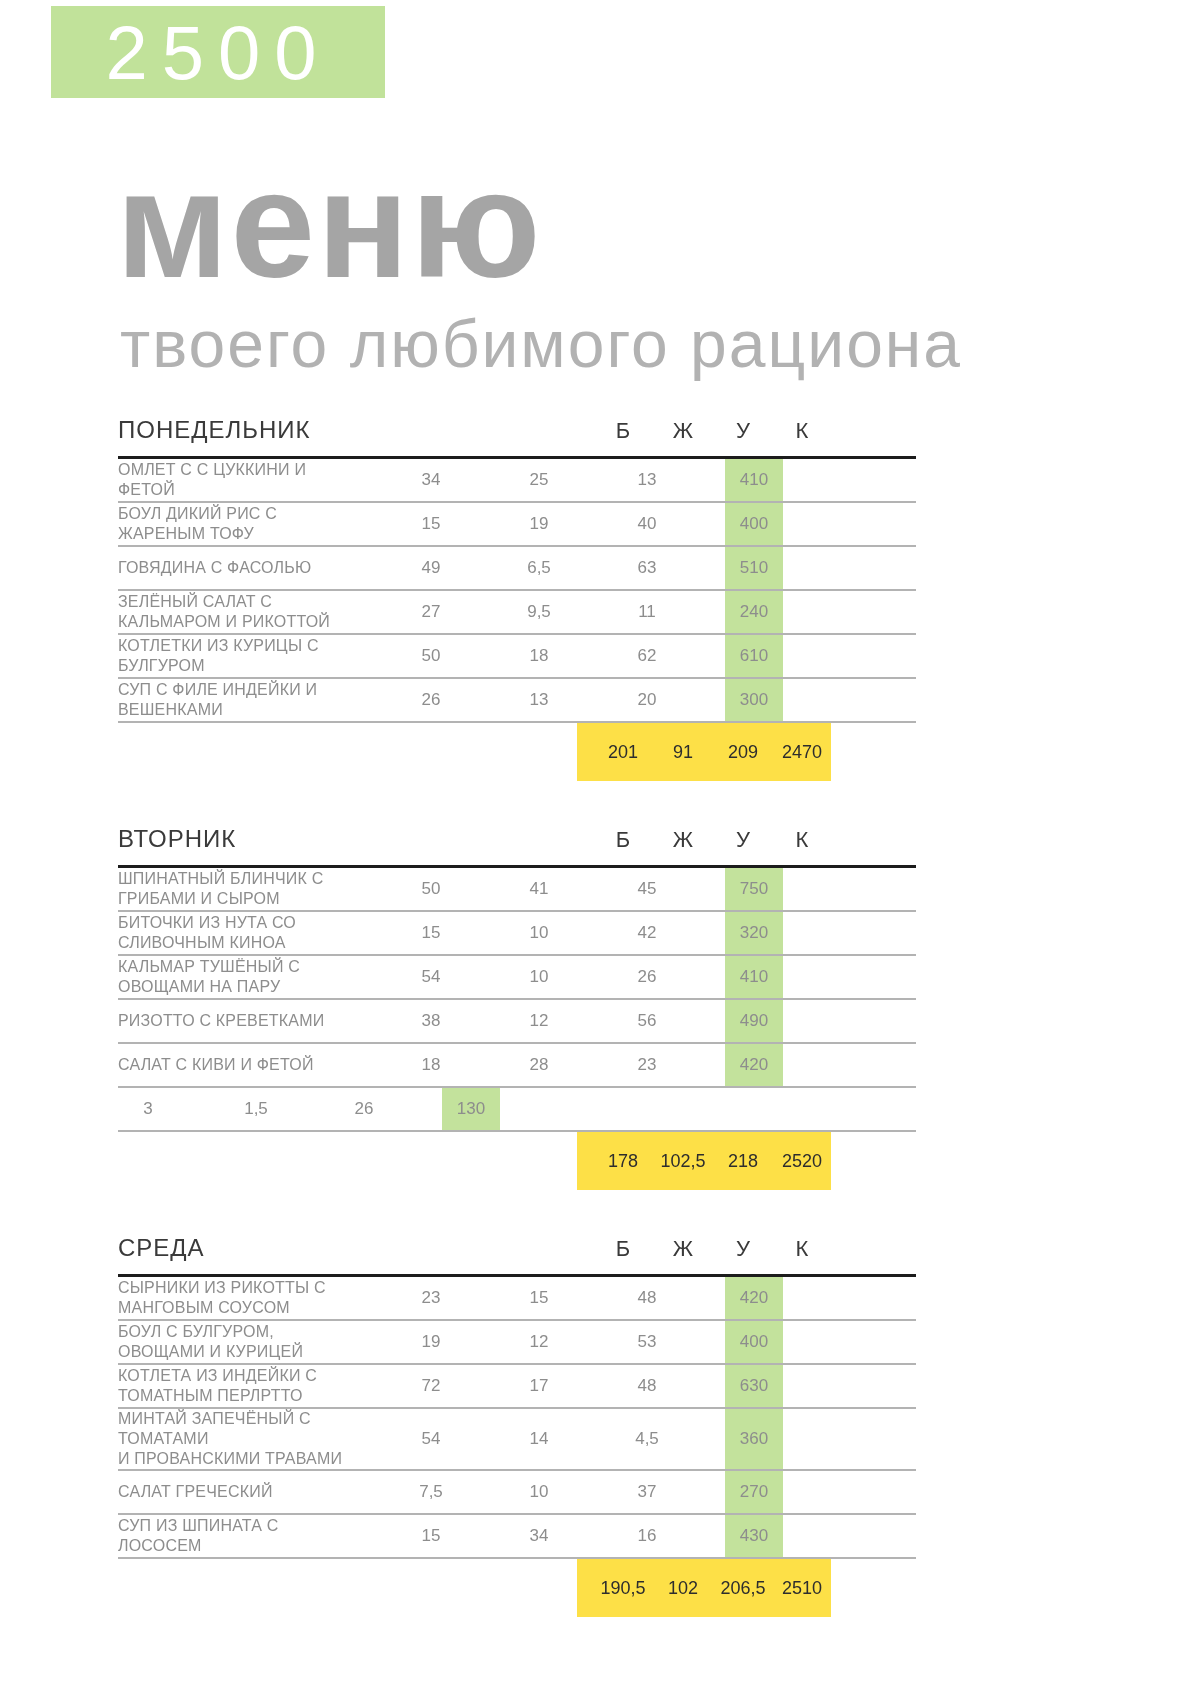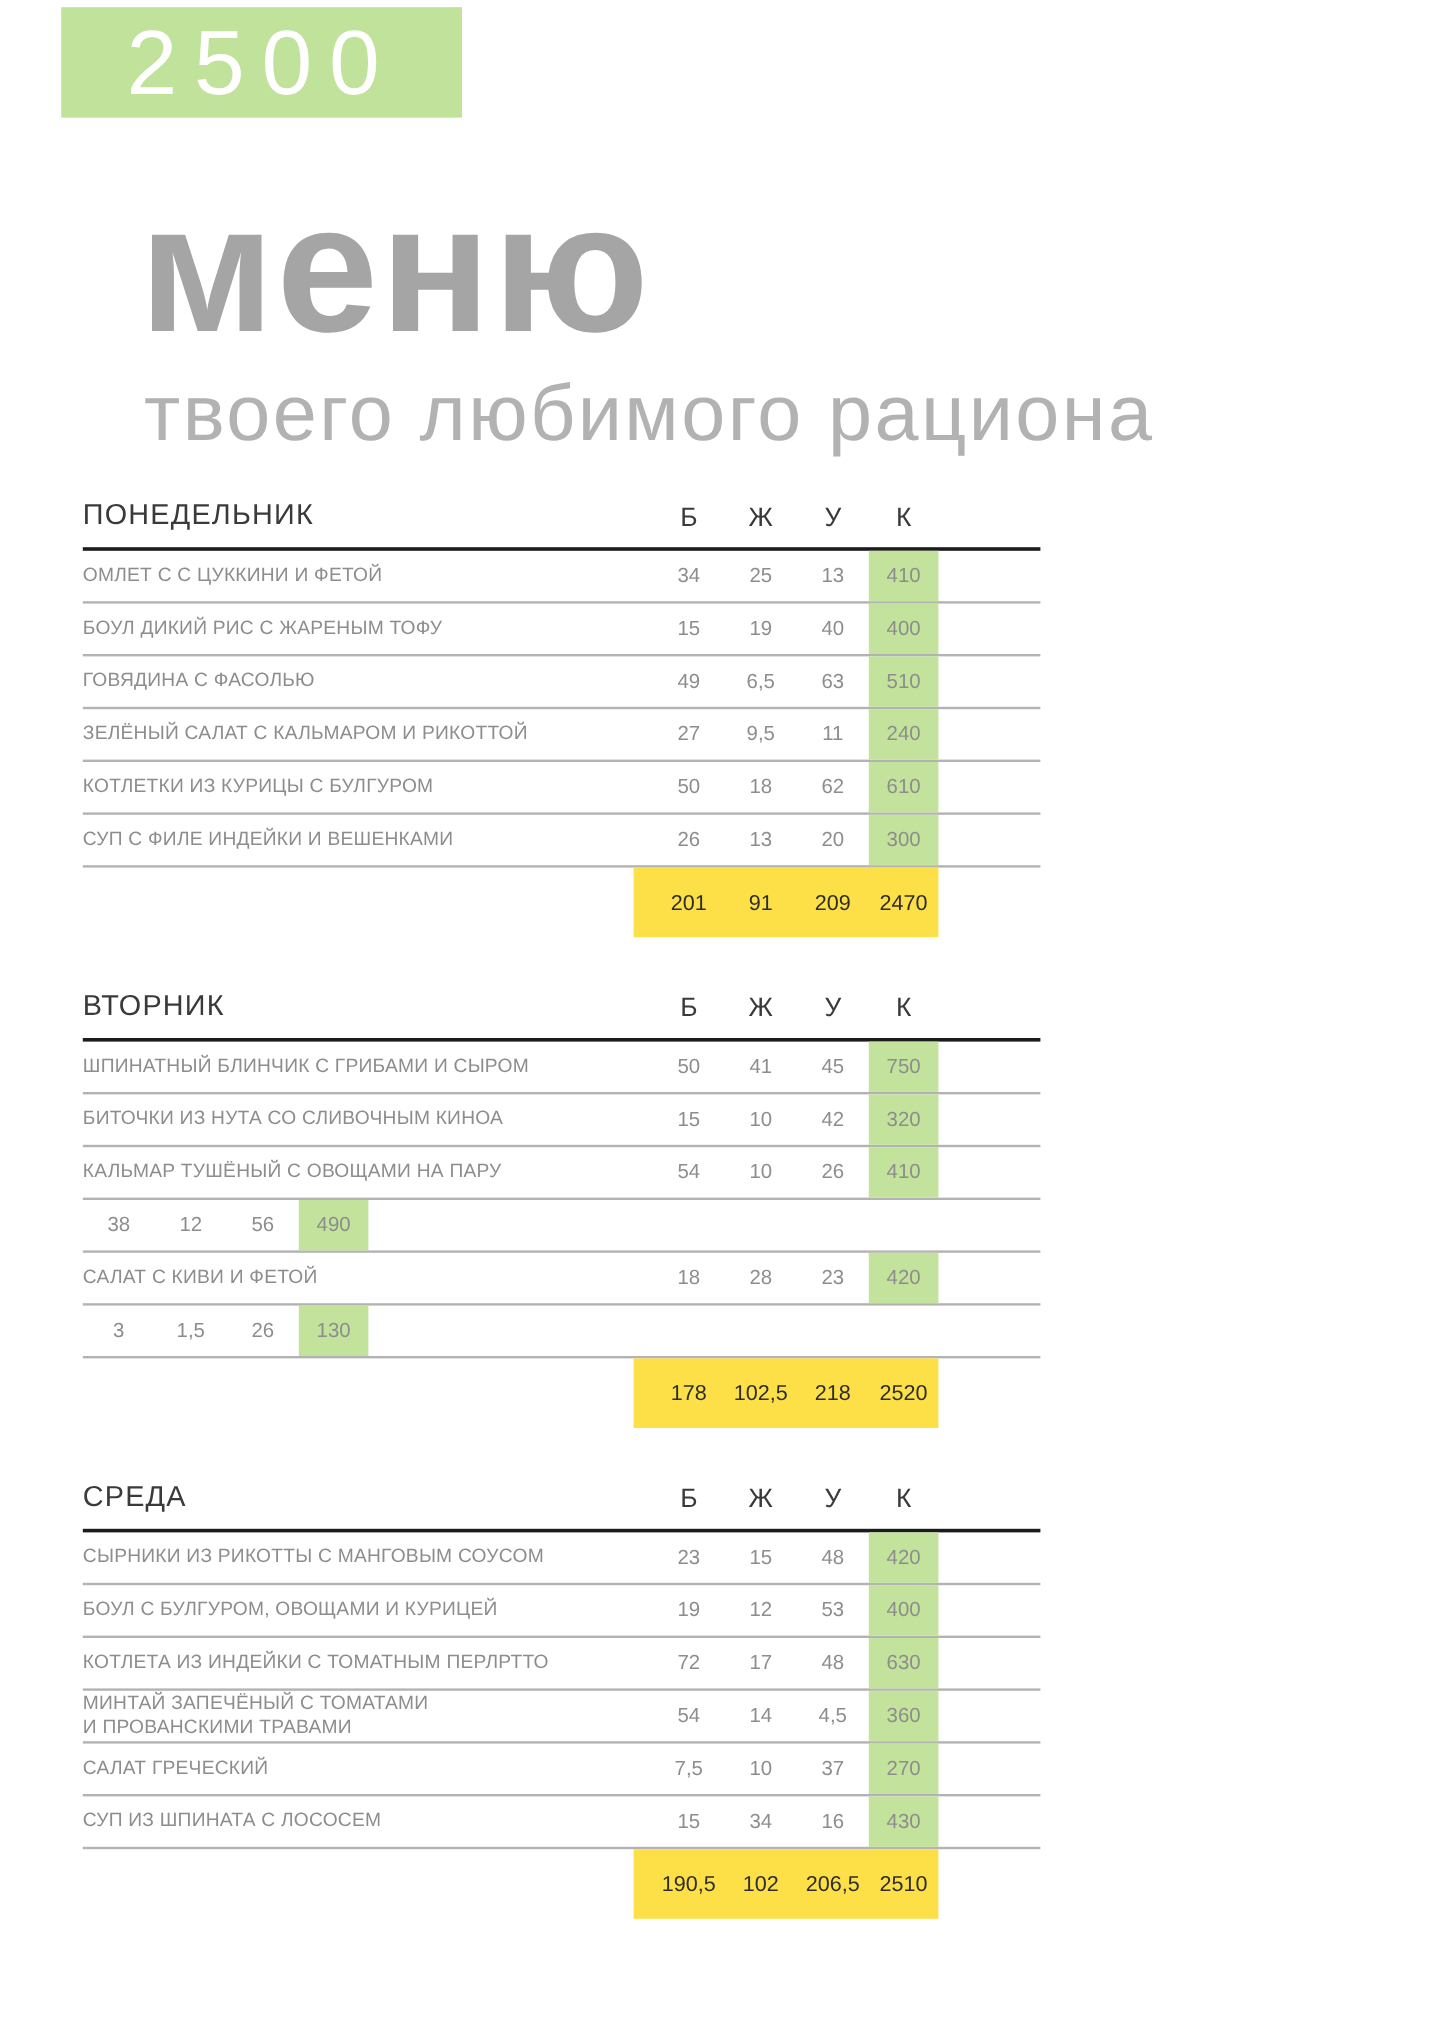--- a/index.html
+++ b/index.html
@@ -19,28 +19,28 @@
     margin:50px 0 0 116px;
     font-size:152px; line-height:1.0; font-weight:bold;
     color:#a5a5a5; letter-spacing:2px;
   }
   .subtitle {
     margin:6px 0 0 120px;
     font-size:66px; font-weight:400;
     color:#b2b2b2; letter-spacing:2px;
   }
   .menu-days { margin-top:34px; }
-  .section { margin-left:69px; width:798px; margin-bottom:44px; }
+  .section { margin-left:118px; width:798px; margin-bottom:44px; }
   .sec-header { display:flex; align-items:flex-end; padding-bottom:12px; }
   .day-name { flex:1; font-size:24px; color:#3a3a3a; letter-spacing:1px; font-weight:400; }
   .col-label { width:60px; text-align:center; font-size:22px; color:#3a3a3a; }
   .col-label.k { width:58px; }
   .spacer { width:85px; }
   .rows { border-top:3px solid #1c1c1c; }
-  .row { display:flex; align-items:stretch; border-bottom:2px solid #b3b3b3; min-height:44px; }
+  .row { display:flex; align-items:stretch; border-bottom:2px solid #b3b3b3; min-height:44px;gap:48px; }
   .cell-name {
     flex:1; display:flex; align-items:center;
     font-size:16px; color:#8d8d8d; letter-spacing:0.2px;
     line-height:1.25; white-space:pre-line; padding-right:2px;
   }
   .cell-val {
     width:60px; display:flex; align-items:center; justify-content:center;
     font-size:17px; color:#8d8d8d;
   }
   .cell-k {
@@ -175,20 +175,21 @@
   <div class="row">
     <div class="cell-name">КАЛЬМАР ТУШЁНЫЙ С ОВОЩАМИ НА ПАРУ</div>
     <div class="cell-val">54</div>
     <div class="cell-val">10</div>
     <div class="cell-val">26</div>
     <div class="cell-k">410</div>
     <div class="spacer"></div>
   </div>
 
   <div class="row">
+    <div class="cell-name">РИЗОТТО С КРЕВЕТКАМИ</div>
     <div class="cell-val">38</div>
     <div class="cell-val">12</div>
     <div class="cell-val">56</div>
     <div class="cell-k">490</div>
     <div class="spacer"></div>
   </div>
 
   <div class="row">
     <div class="cell-name">САЛАТ С КИВИ И ФЕТОЙ</div>
     <div class="cell-val">18</div>

